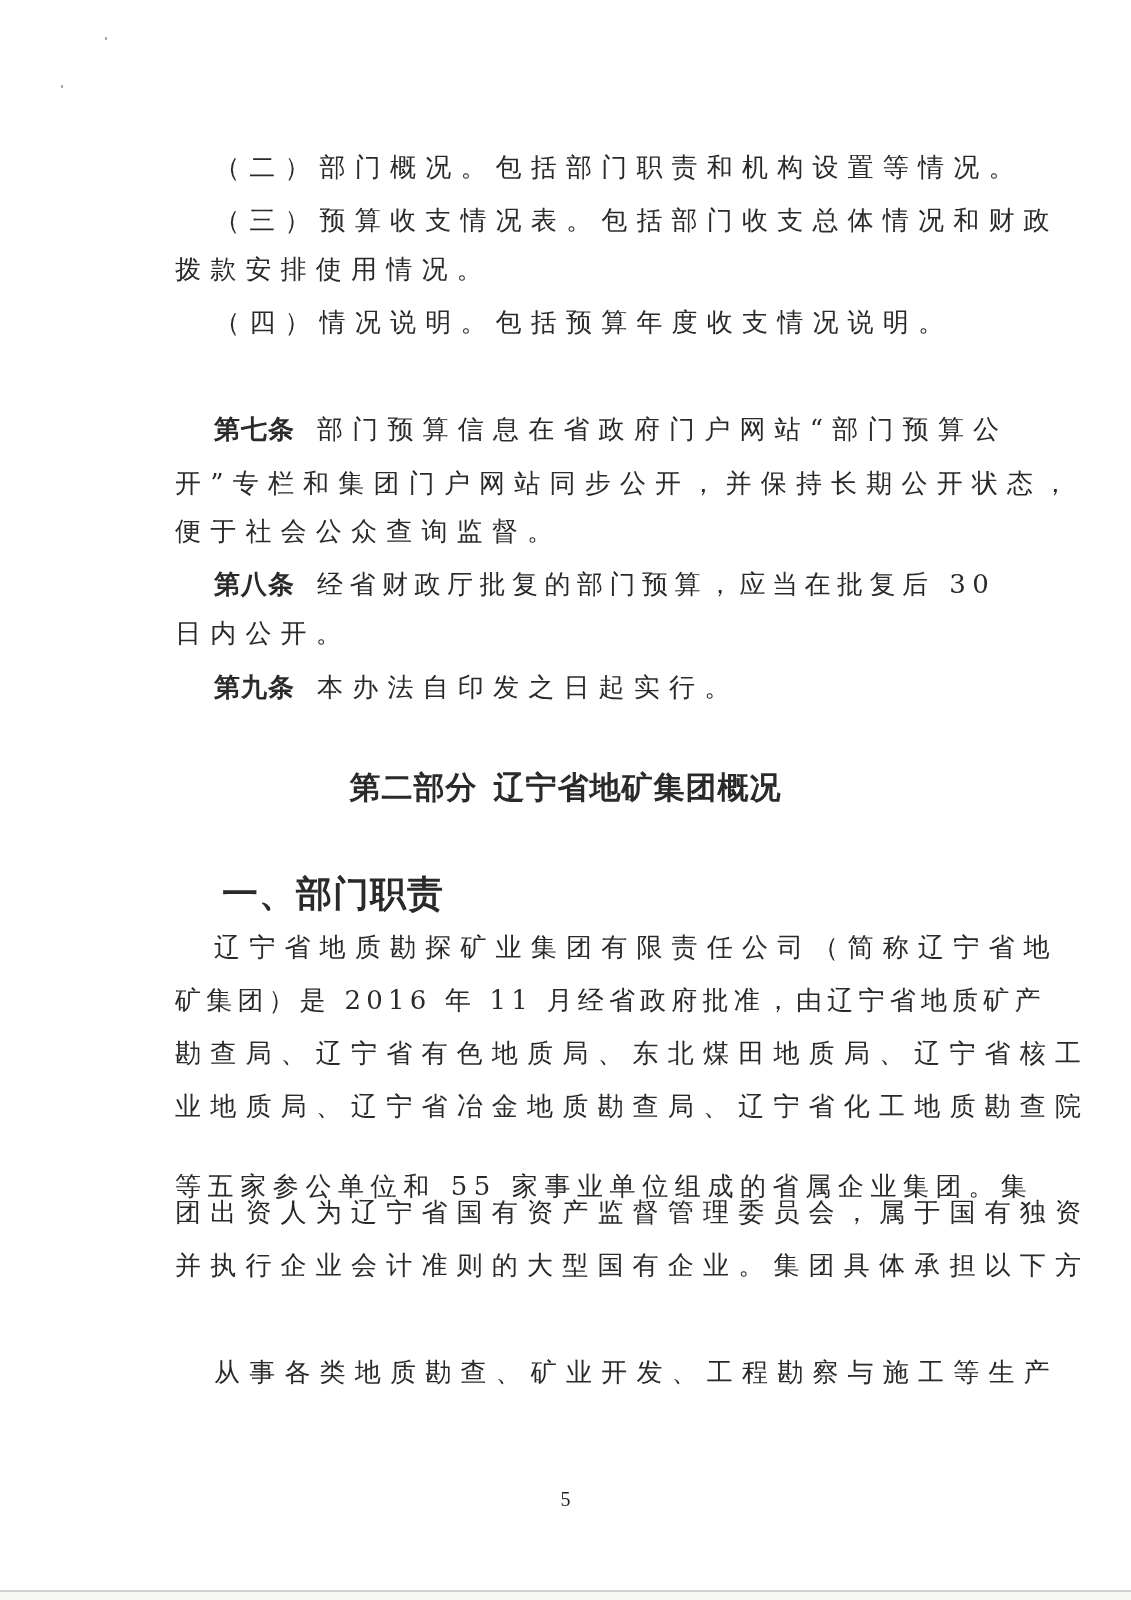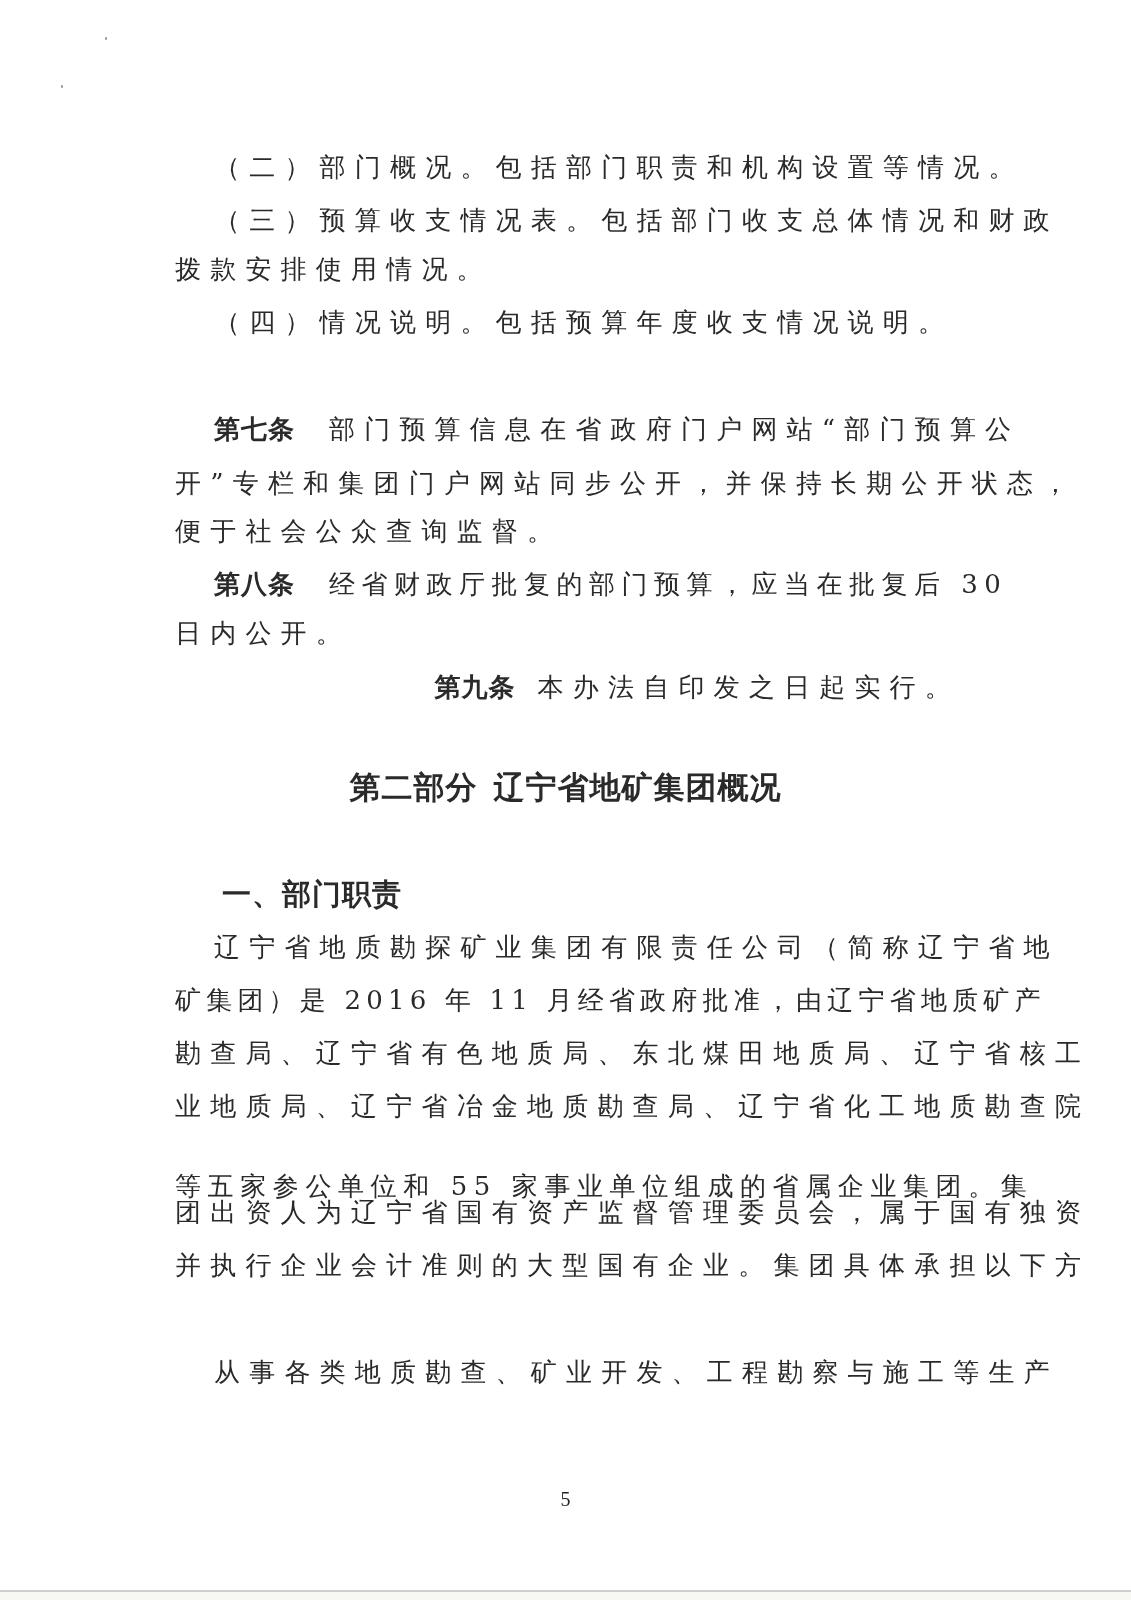--- a/index.html
+++ b/index.html
@@ -11,32 +11,32 @@
   }
   .page { position: absolute; left: 0; top: 0; width: 1131px; height: 1600px; }
   .line {
     position: absolute; left: 175px; width: 785px;
     font-size: 26px; line-height: 40px; height: 40px;
     white-space: nowrap; letter-spacing: 9.2px;
     transform: translateY(-20px);
   }
   .indent { left: 214px; width: 746px; }
   .bold { font-family: "DejaVu Sans", "Liberation Sans", sans-serif; font-weight: bold; letter-spacing: 1px; }
-  .art-label { margin-right: 34px; }
+  .art-label { margin-right: 22px; }
   .heading {
     position: absolute; left: 0; width: 1131px; text-align: center;
     font-family: "DejaVu Sans", "Liberation Sans", sans-serif; font-weight: bold;
     font-size: 31px; line-height: 40px; letter-spacing: 1px;
     transform: translateY(-20px);
   }
   .heading .gap { display: inline-block; width: 16px; }
   .subheading {
     position: absolute; left: 222px;
     font-family: "DejaVu Sans", "Liberation Sans", sans-serif; font-weight: bold;
-    font-size: 29px; line-height: 40px; letter-spacing: 1px;
+    font-size: 36px; line-height: 40px; letter-spacing: 1px;
     transform: translateY(-20px);
   }
   .page-number {
     position: absolute; left: 0; width: 1131px; top: 1488px; text-align: center;
     font-family: "Liberation Serif", serif; font-size: 20px; color: #222;
   }
   .bottom-edge {
     position: absolute; left: 0; top: 1590px; width: 1131px; height: 2px;
     background: #cfcfcf;
   }
@@ -63,21 +63,21 @@
     <span class="bold art-label">第七条</span><span>部门预算信息在省政府门户网站“部门预算公</span>
   </div>
   <div class="line" style="top:483px;">开”专栏和集团门户网站同步公开，并保持长期公开状态，</div>
   <div class="line" style="top:531px;">便于社会公众查询监督。</div>
 
   <div class="line indent" style="top:584px;">
     <span class="bold art-label">第八条</span><span style="letter-spacing:6.5px;">经省财政厅批复的部门预算，应当在批复后 30</span>
   </div>
   <div class="line" style="top:633px;">日内公开。</div>
 
-  <div class="line indent" style="top:687px;text-align:right;">
+  <div class="line indent" style="top:687px;">
     <span class="bold" style="margin-right:22px;">第九条</span><span>本办法自印发之日起实行。</span>
   </div>
 
   <div class="heading" style="top:787px;">
     <span>第二部分</span><span class="gap"></span><span>辽宁省地矿集团概况</span>
   </div>
 
   <div class="subheading" style="top:894px;">一、部门职责</div>
 
   <div class="line indent" style="top:947px;">辽宁省地质勘探矿业集团有限责任公司（简称辽宁省地</div>

